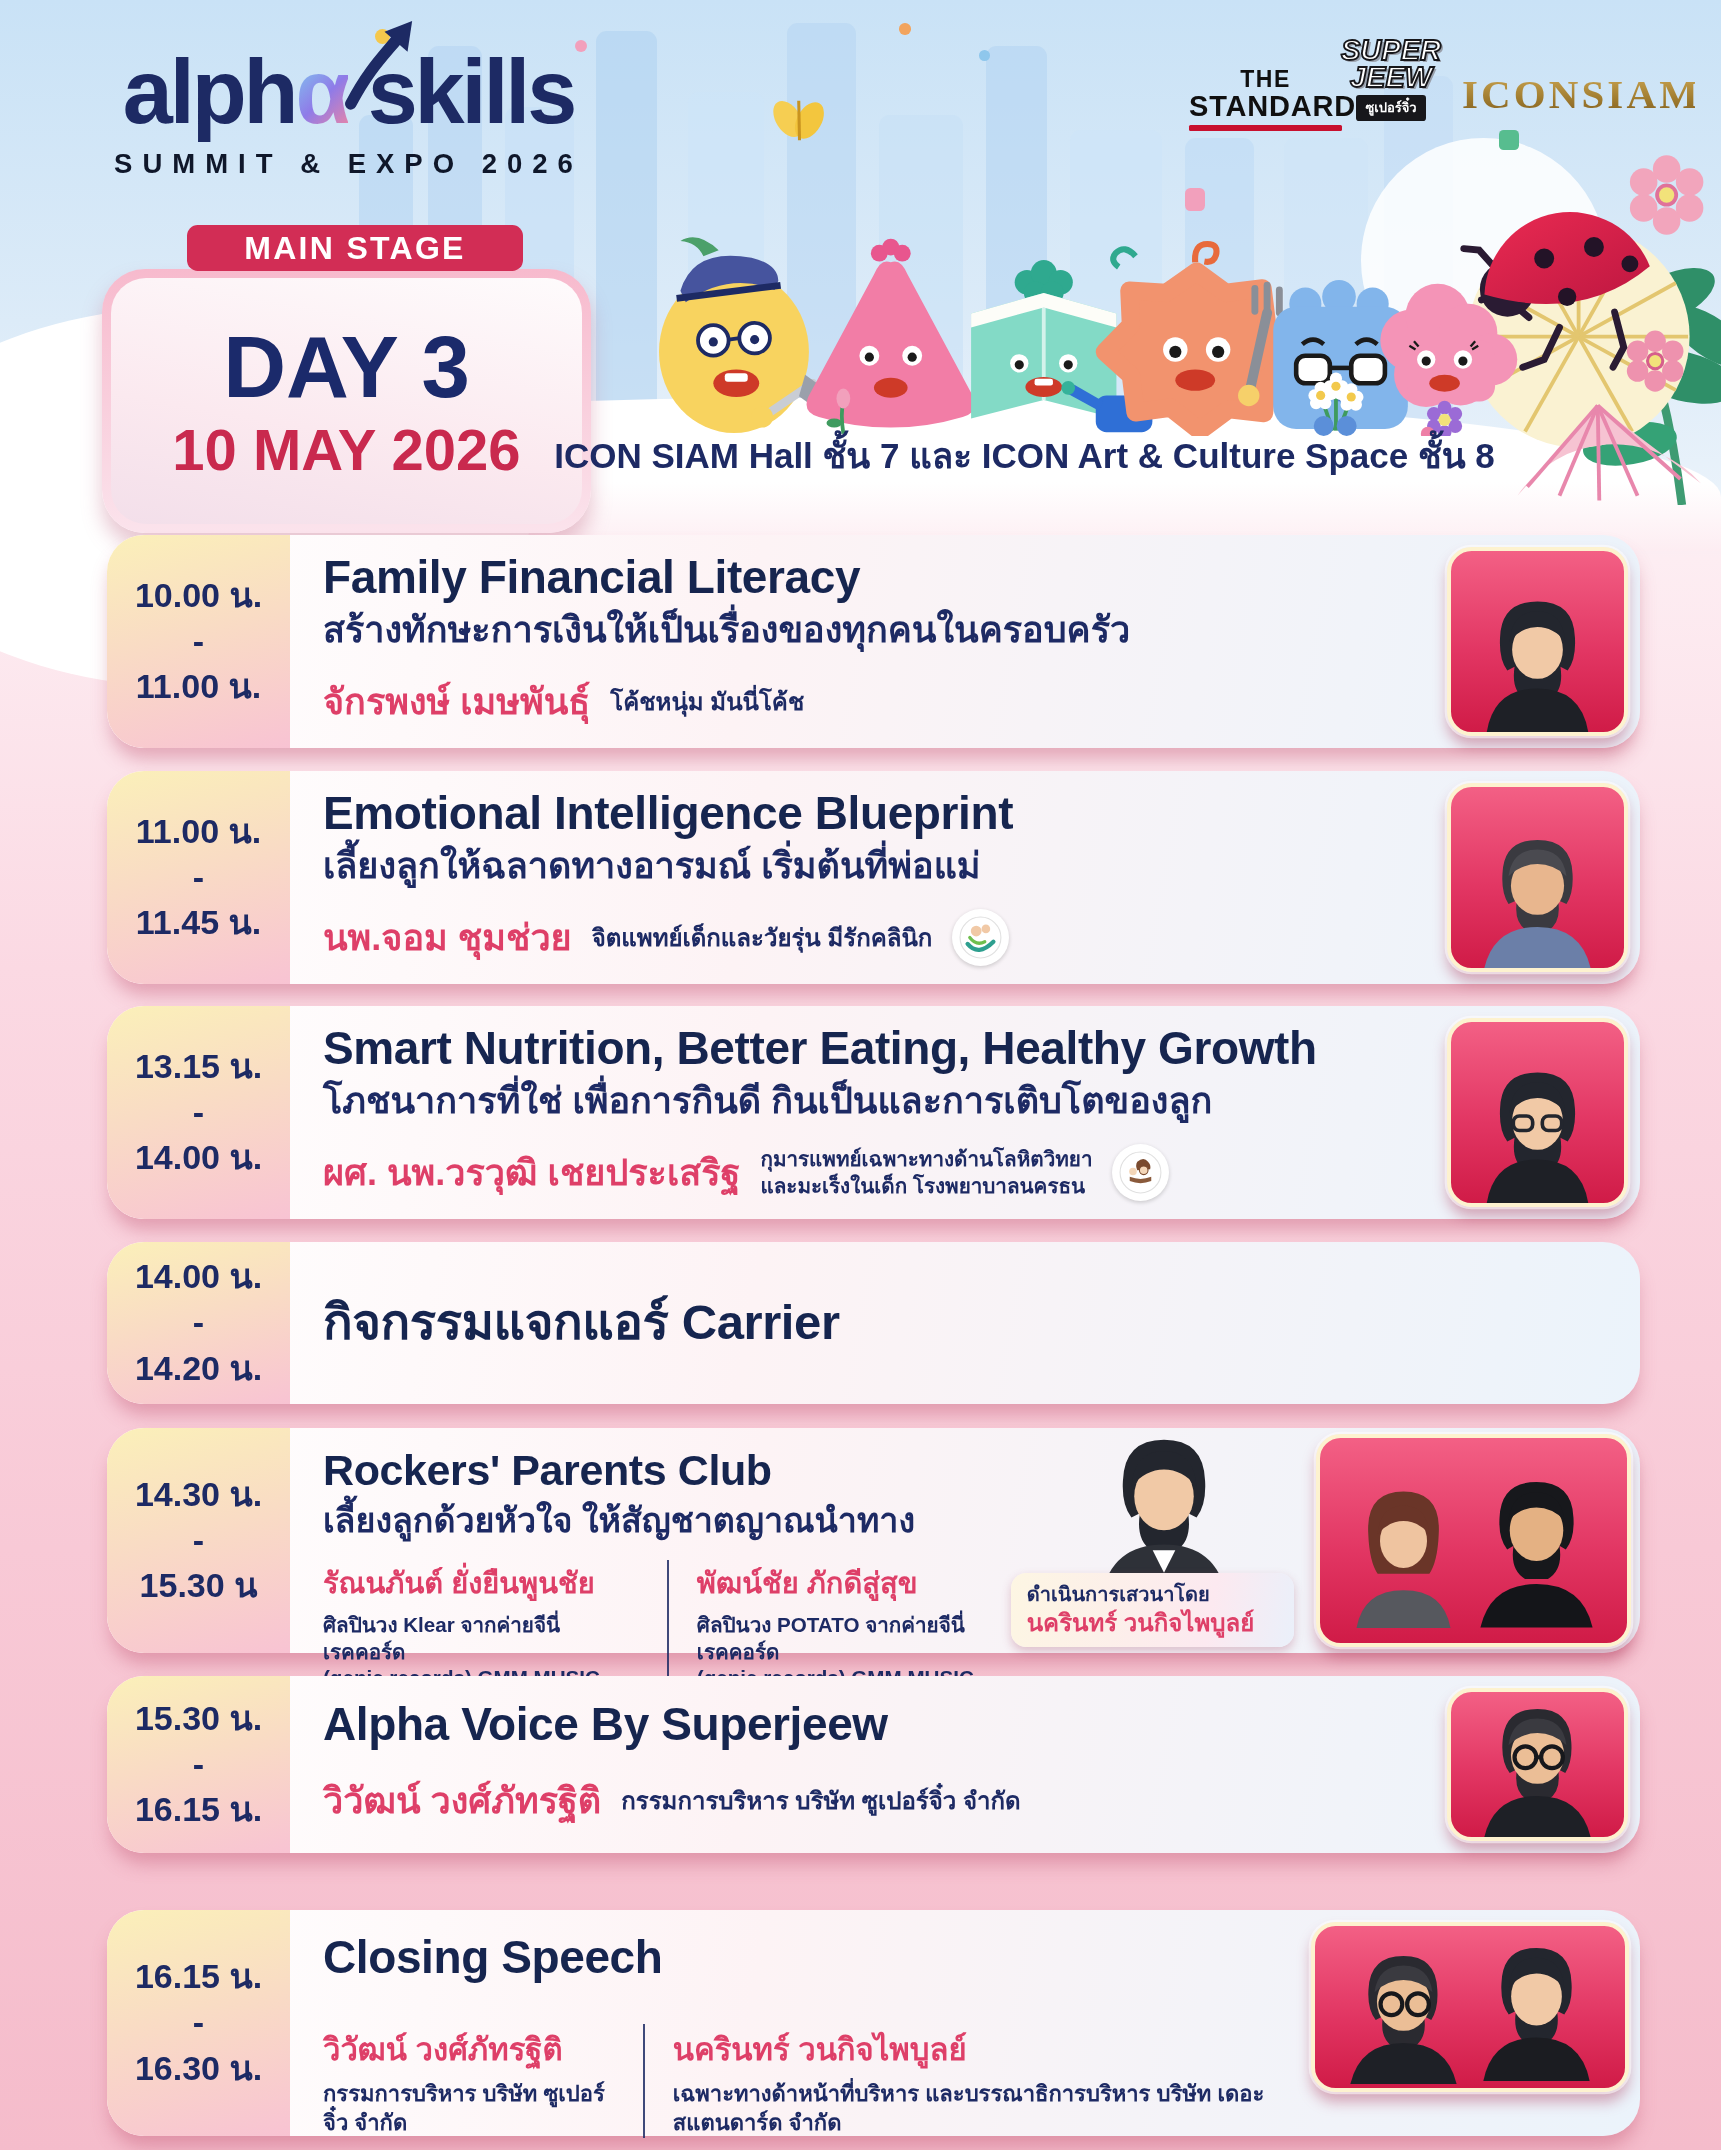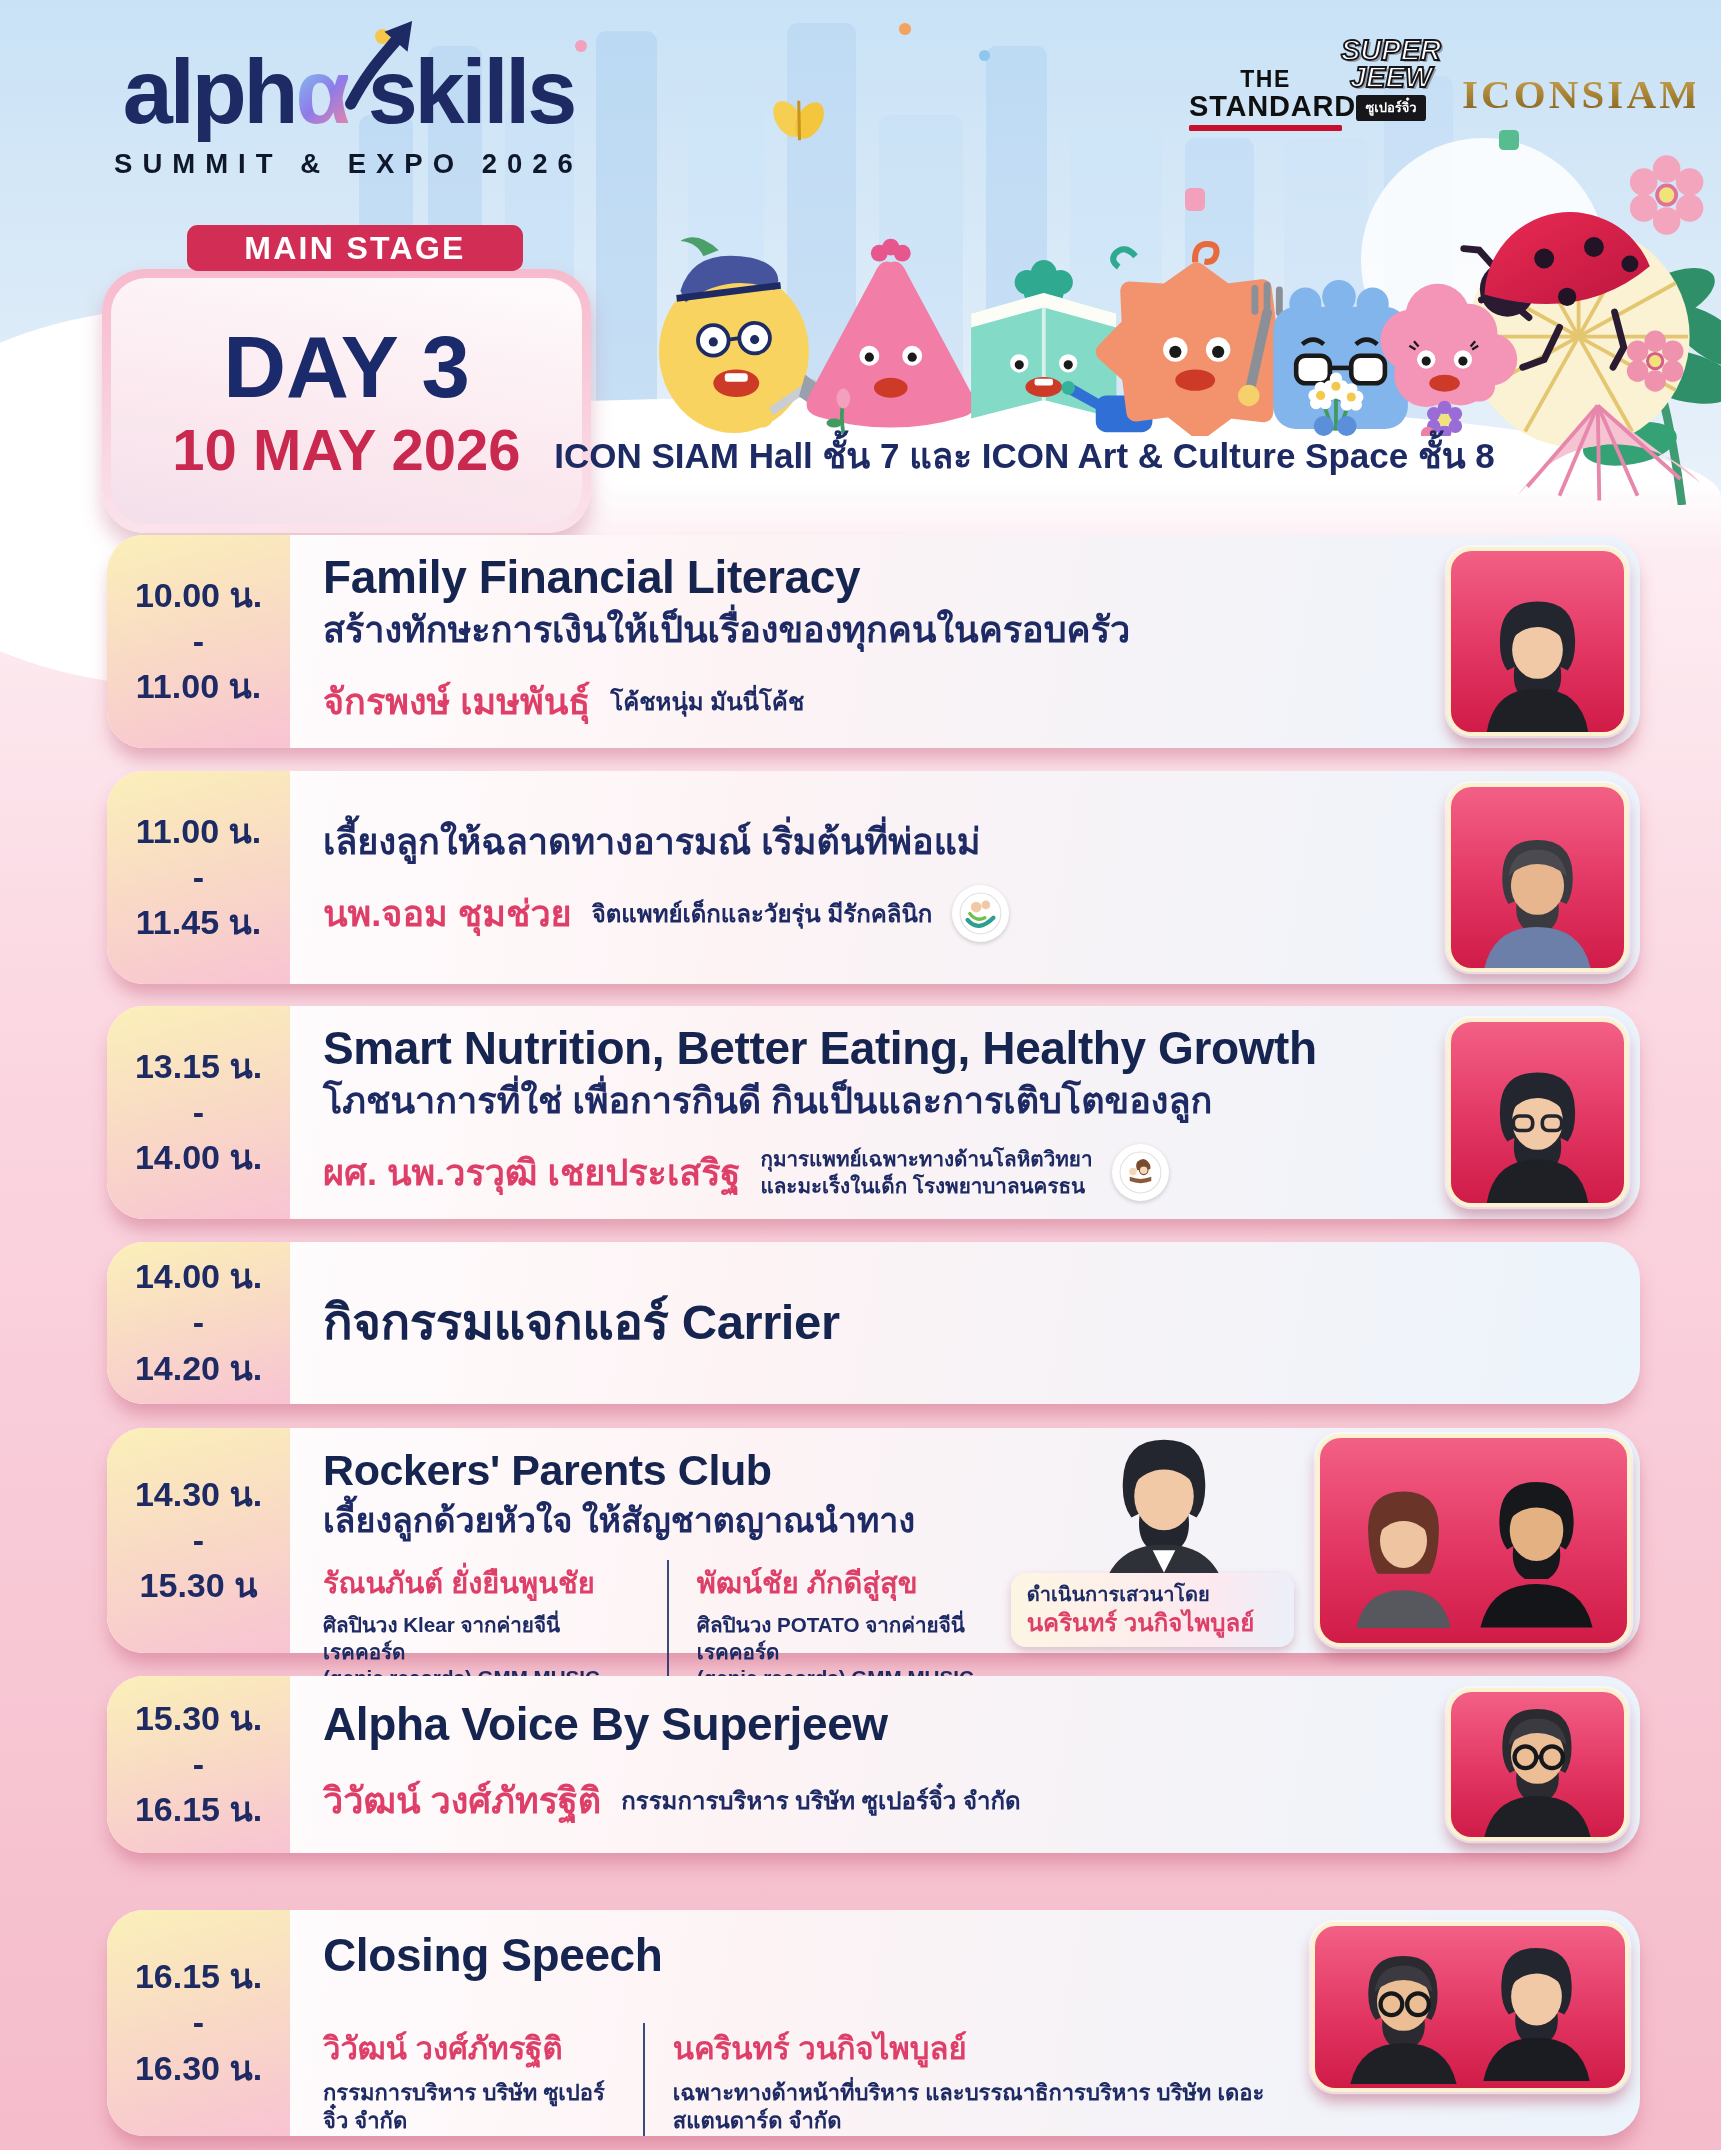--- a/index.html
+++ b/index.html
@@ -410,20 +410,21 @@
   </div>
 </section>
 
 <section class="card" style="top:771px;height:213px">
   <div class="time">
     <span>11.00 น.</span>
     <span>-</span>
     <span>11.45 น.</span>
   </div>
   <div class="content" style="right:222px">
+    <div class="t">Emotional Intelligence Blueprint</div>
     <div class="sub">เลี้ยงลูกให้ฉลาดทางอารมณ์ เริ่มต้นที่พ่อแม่</div>
     <div class="sprow">
       <span class="spname">นพ.จอม ชุมช่วย</span>
       <span class="sprole">จิตแพทย์เด็กและวัยรุ่น มีรักคลินิก</span>
       <span class="mini-logo">
         <svg width="43" height="43" viewBox="0 0 40 40">
           <circle cx="20" cy="20" r="19" fill="#FFFFFF" stroke="#E0E0E0"></circle>
           <circle cx="16" cy="14" r="5" fill="#F1C9A6"></circle>
             <circle cx="25" cy="12" r="4" fill="#F1C9A6"></circle>
           <path d="M8 26 q10 12 24 -2" stroke="#2E9F8F" stroke-width="4" fill="none" stroke-linecap="round"></path>
@@ -572,21 +573,21 @@
     </svg>
   </div>
 </section>
 
 <section class="card" style="top:1910px;height:226px">
   <div class="time">
     <span>16.15 น.</span>
     <span>-</span>
     <span>16.30 น.</span>
   </div>
-  <div class="content" style="right:359px;justify-content:flex-end;">
+  <div class="content" style="right:359px;justify-content:space-between;padding-top:23px">
     <div class="t">Closing Speech</div>
     <div class="cols" style="margin-top:43px">
       <div class="col">
         <span class="spname" style="font-size:31px">วิวัฒน์ วงศ์ภัทรฐิติ</span>
         <span class="sprole-2l" style="font-size:22px;margin-top:6.1px">กรรมการบริหาร บริษัท ซูเปอร์จิ๋ว จำกัด</span>
       </div>
       <div class="vdiv"></div>
       <div class="col">
         <span class="spname" style="font-size:31px">นครินทร์ วนกิจไพบูลย์</span>
         <span class="sprole-2l" style="font-size:22px;margin-top:6.1px">เฉพาะทางด้าหน้าที่บริหาร และบรรณาธิการบริหาร บริษัท เดอะสแตนดาร์ด จำกัด</span>

